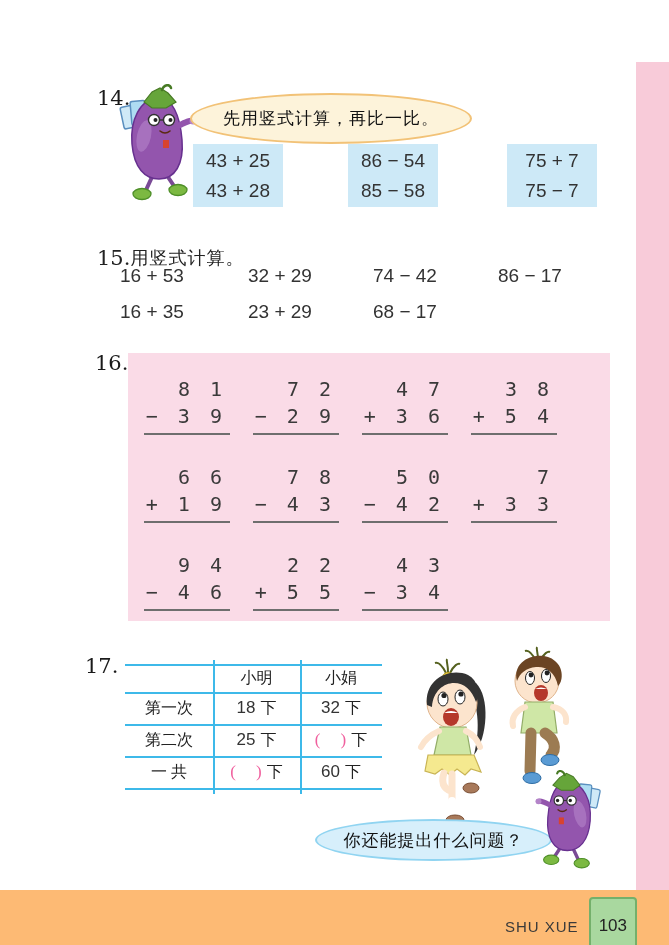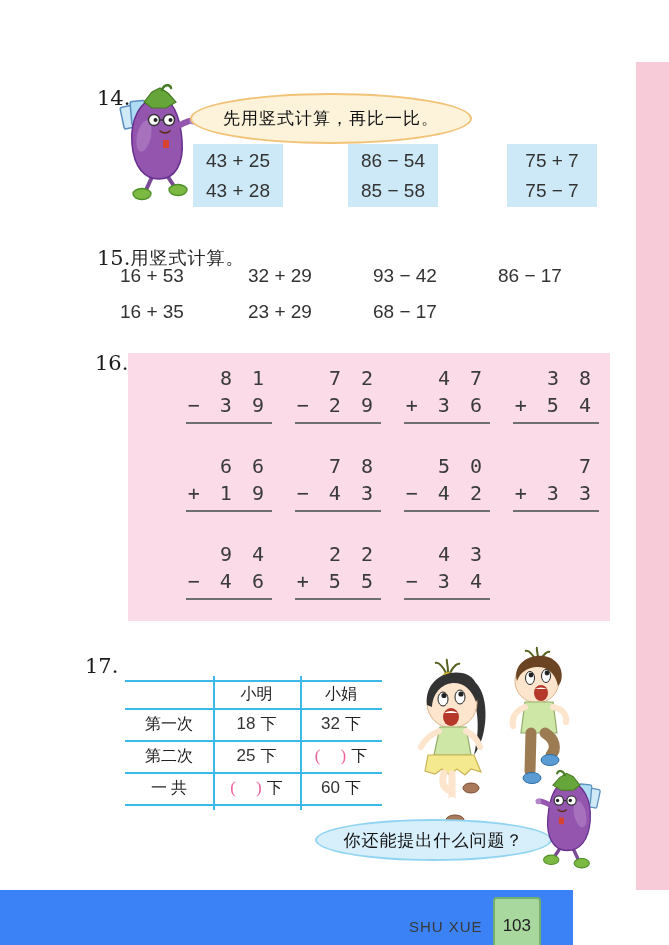--- a/index.html
+++ b/index.html
@@ -1,21 +1,21 @@
 <!DOCTYPE html>
 <html><head>
 <meta charset="utf-8">
 <style>
   html,body{margin:0;padding:0;background:#fff;}
   .page{position:relative;width:669px;height:945px;background:#ffffff;overflow:hidden;
         font-family:"Liberation Sans",sans-serif;color:#222;}
   
   .band-top{position:absolute;left:0;top:0;width:669px;height:62px;background:#f8c7d7;}
   .band-right{position:absolute;left:636px;top:62px;width:33px;height:828px;background:#f8cbd9;}
-  .band-bottom{position:absolute;left:0;top:890px;width:573px;height:55px;background:#3b82f6;}
+  .band-bottom{position:absolute;left:0;top:890px;width:669px;height:55px;background:#fdba74;}
   .header-title{position:absolute;right:34px;top:35px;font-family:"Liberation Serif",serif;
         font-size:17px;letter-spacing:3px;color:#222;}
   .footer{position:absolute;right:32px;top:7px;display:flex;align-items:center;gap:10px;}
   .footer-label{font-size:15px;color:#3a3a3a;letter-spacing:1px;}
   .page-badge{background:#a9d89f;border:2px solid #74b06b;border-radius:4px;
         padding:17px 8px;font-size:17px;color:#222;}
   
   .qnum{position:absolute;font-family:"DejaVu Serif",serif;font-size:21px;color:#1a1a1a;}
   
   .bubble-14{position:absolute;left:190px;top:93px;width:278px;height:47px;
@@ -29,26 +29,26 @@
   
   .q15-head{position:absolute;left:97px;top:246px;display:flex;align-items:center;}
   .q15-head .qn{font-family:"DejaVu Serif",serif;font-size:21px;}
   .q15-head .qt{font-family:"Liberation Serif",serif;font-size:18px;letter-spacing:1px;}
   .q15-row{position:absolute;left:120px;display:flex;font-size:19px;color:#333;white-space:pre;}
   .q15-row span{width:125px;} .q15-row span:nth-child(1){width:128px;}
   .r1{top:265px;} .r2{top:301px;}
   
   .q16-box{position:absolute;left:128px;top:353px;width:482px;height:268px;background:#fadbe7;}
   .q16-grid{display:grid;grid-template-columns:repeat(4,86px);column-gap:23px;row-gap:29px;
-        padding:12px 0 0 16px;margin-left:42px;}
+        padding:23px 0 0 16px;}
   .vp{border-bottom:2px solid #6e6e6e;padding:0 4px 3px 0;text-align:right;
         font-family:"DejaVu Sans Mono",monospace;font-size:20px;letter-spacing:4px;
         line-height:27px;color:#3a3a3a;white-space:pre;}
   
-  .q17-table{position:absolute;left:125px;top:664px;width:257px;height:126px;margin-top:16px;}
+  .q17-table{position:absolute;left:125px;top:664px;width:257px;height:126px;}
   .hline{position:absolute;left:0;width:257px;height:2px;background:#3db9e9;}
   .vline{position:absolute;top:-4px;width:2px;height:134px;background:#3db9e9;}
   .q17-grid{position:absolute;left:0;top:0;width:257px;display:grid;
         grid-template-columns:88px 87px 82px;grid-template-rows:28px 32px 32px 32px;}
   .q17-grid > div{display:flex;align-items:center;justify-content:center;
         font-family:"Liberation Serif",serif;font-size:16px;color:#222;}
   .cell-num{font-family:"Liberation Sans",sans-serif;font-size:17px;color:#333;}
   .cell-unit{font-family:"Liberation Serif",serif;font-size:16px;color:#222;margin-left:5px;}
   .paren{color:#f0609e;font-family:"Liberation Serif",serif;font-size:17px;}
   .paren-gap{display:inline-block;width:20px;}
@@ -116,21 +116,21 @@
     <div>75 − 7</div>
   </div>
 
   <div class="q15-head">
     <span class="qn">15.</span>
       <span class="qt">用竖式计算。</span>
   </div>
   <div class="q15-row r1">
     <span>16 + 53</span>
     <span>32 + 29</span>
-    <span>93 − 42</span>
+    <span>74 − 42</span>
     <span>86 − 17</span>
   </div>
   <div class="q15-row r2">
     <span>16 + 35</span>
     <span>23 + 29</span>
     <span>68 − 17</span>
   </div>
 
   <span class="qnum" style="left:95px;top:351px;">16.</span>
   <div class="q16-box">

